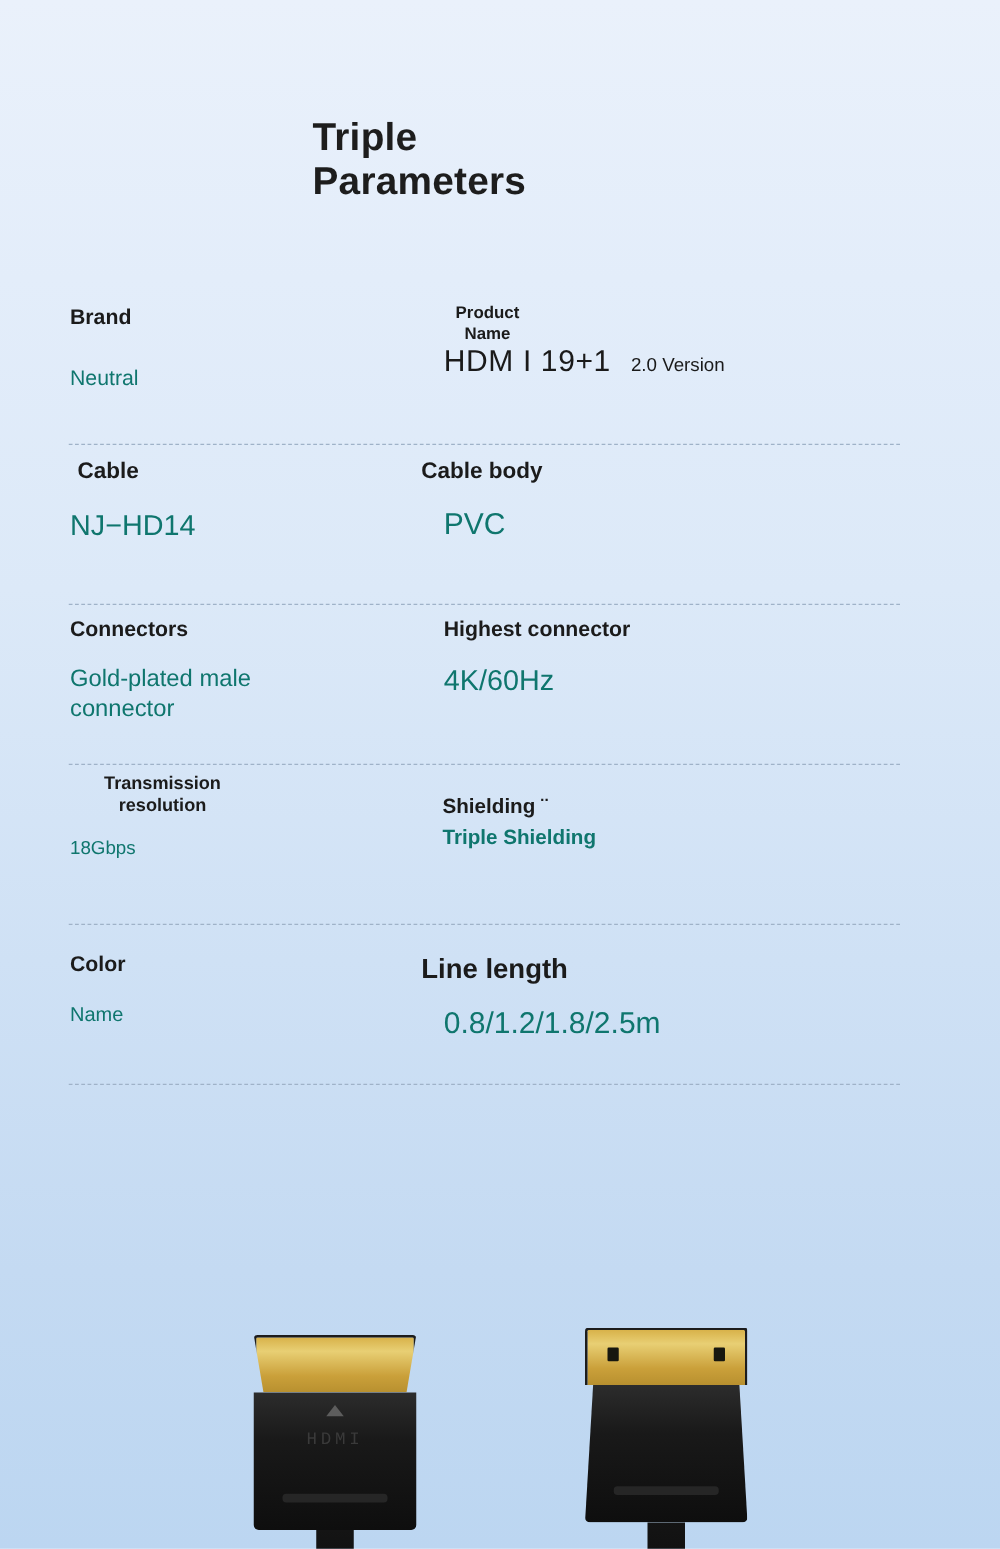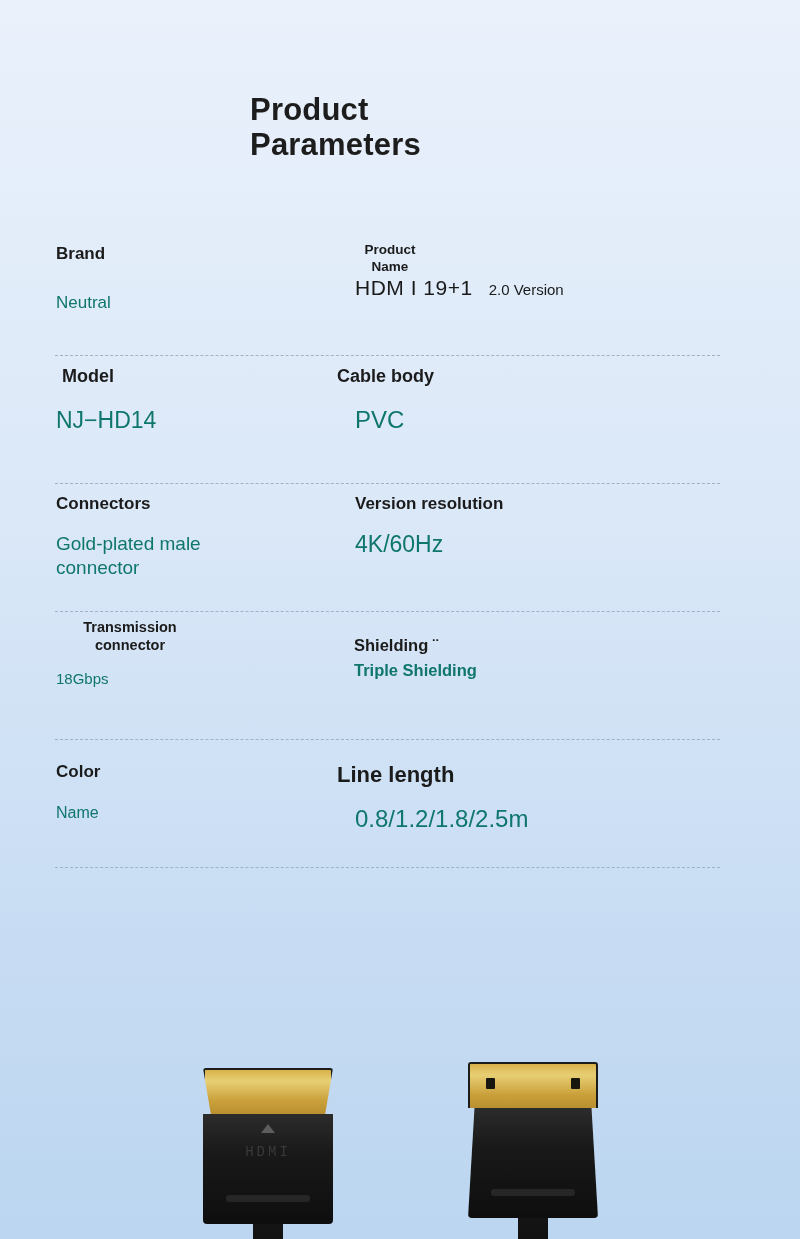--- a/index.html
+++ b/index.html
@@ -69,21 +69,21 @@
     color: #0f766e;
   }
 
   
   .r1 .c-left { left: 56px; top: 16px; }
   .r1 .c-left .k { font-size: 17px; }
   .r1 .c-left .v { font-size: 17px; font-weight: 400; margin-top: 29px; }
   .r1 .c-right { left: 355px; top: 14px; }
   .r1 .c-right .k { font-size: 13.5px; line-height: 1.25; width: 70px; text-align: center; }
   .r1 .c-right .vline { margin-top: 19px; white-space: nowrap; }
-  .r1 .c-right .v-main { font-size: 21px; font-weight: 400; letter-spacing: 0.5px; }
+  .r1 .c-right .v-main { font-size: 24px; font-weight: 400; letter-spacing: 0.5px; }
   .r1 .c-right .v-sub { font-size: 15px; font-weight: 400; margin-left: 16px; }
 
   
   .r2 .c-left { left: 62px; top: 10px; }
   .r2 .c-left .k { font-size: 18px; }
   .r2 .c-left .v { font-size: 23px; font-weight: 400; margin-top: 20px; margin-left: -6px; }
   .r2 .c-right { left: 337px; top: 10px; }
   .r2 .c-right .k { font-size: 18px; }
   .r2 .c-right .v { font-size: 24px; font-weight: 400; margin-top: 19px; margin-left: 18px; }
 
@@ -199,21 +199,21 @@
     height: 60px;
     background: linear-gradient(180deg, #141414 0%, #0c0c0c 100%);
   }
 </style>
 </head>
 <body>
 
 <div class="page">
 
   <div class="title">
-    <span>Product</span><br>
+    <span>Triple</span><br>
     <span>Parameters</span>
   </div>
 
   <div class="spec-table">
 
     <div class="spec-row r1">
       <div class="cell c-left">
         <span class="k">Brand</span>
         <span class="v">Neutral</span>
       </div>
@@ -221,45 +221,45 @@
         <span class="k">Product Name</span>
         <span class="vline">
           <span class="v-main">HDM I   19+1</span><span class="v-sub">2.0 Version</span>
         </span>
       </div>
       <div class="divider"></div>
     </div>
 
     <div class="spec-row r2">
       <div class="cell c-left">
-        <span class="k">Model</span>
+        <span class="k">Cable</span>
         <span class="v">NJ−HD14</span>
       </div>
       <div class="cell c-right">
         <span class="k">Cable body</span>
         <span class="v">PVC</span>
       </div>
       <div class="divider"></div>
     </div>
 
     <div class="spec-row r3">
       <div class="cell c-left">
         <span class="k">Connectors</span>
         <span class="v">Gold-plated male connector</span>
       </div>
       <div class="cell c-right">
-        <span class="k">Version resolution</span>
+        <span class="k">Highest connector</span>
         <span class="v">4K/60Hz</span>
       </div>
       <div class="divider"></div>
     </div>
 
     <div class="spec-row r4">
       <div class="cell c-left">
-        <span class="k">Transmission connector</span>
+        <span class="k">Transmission resolution</span>
         <span class="v">18Gbps</span>
       </div>
       <div class="cell c-right">
         <span class="k">Shielding ¨</span>
         <span class="v">Triple Shielding</span>
       </div>
       <div class="divider"></div>
     </div>
 
     <div class="spec-row r5">

